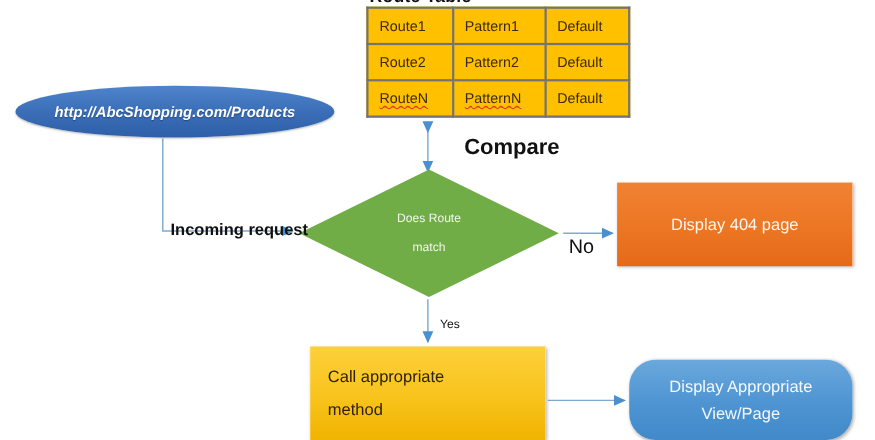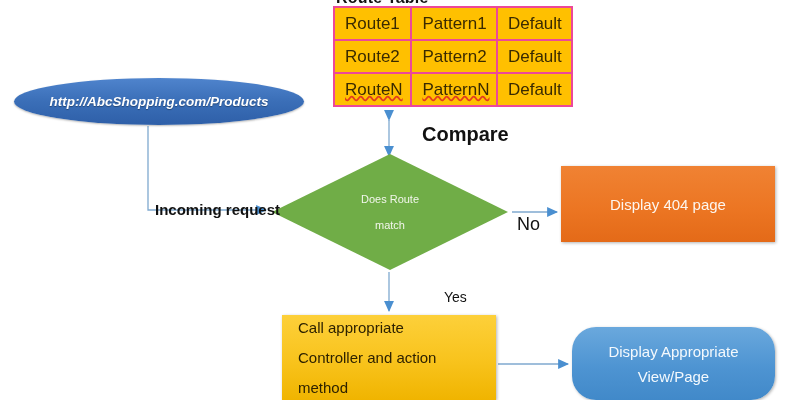--- a/index.html
+++ b/index.html
@@ -13,23 +13,23 @@
 
   
   .route-table{
     position:absolute;
     left:333px; top:6px;
     width:240px;
     border-collapse:collapse;
     background:#FFC000;
   }
   .route-table td{
-    border:2px solid #ec4899;
+    border:2px solid #737373;
     color:#3a2a00;
-    font-size:17px;
+    font-size:13px;
     height:31px;
     padding:0 0 0 10px;
     white-space:nowrap;
     vertical-align:middle;
   }
   .col-a{width:78px;}
   .col-b{width:84px;}
   .col-c{width:78px;}
   .misspell{
     text-decoration:underline wavy #e23b1f;
@@ -98,21 +98,21 @@
     left:572px; top:327px; width:203px; height:73px;
     background:linear-gradient(180deg,#6aa8dd 0%,#4e94d2 55%,#4189c9 100%);
     color:#f4f9fd;font-size:15px;line-height:25px;border-radius:24px;
   }
 
   
   .lbl{position:absolute;font-weight:bold;color:#111;white-space:nowrap;}
   .lbl-incoming{left:155px;top:173px;font-size:15px;margin-top:28px;}
   .lbl-compare{left:422px;top:123px;font-size:20px;}
   .lbl-no{left:517px;top:214px;font-size:18px;font-weight:normal;}
-  .lbl-yes{left:400px;top:289px;font-size:14px;font-weight:normal;margin-left:44px;}
+  .lbl-yes{left:400px;top:289px;font-size:11px;font-weight:normal;}
 
   
   #wires{position:absolute;left:0;top:0;width:795px;height:400px;pointer-events:none;}
 </style>
 </head>
 <body>
 
 <div id="stage">
 
   <svg id="wires" viewBox="0 0 795 400">
@@ -172,21 +172,20 @@
     </div>
   </div>
 
   <div class="box box-404">
     <span>Display 404 page</span>
   </div>
 
   <div class="box box-controller">
     <div class="lines">
       <div>Call appropriate</div>
-      <div>Controller and action</div>
       <div>method</div>
     </div>
   </div>
 
   <div class="box box-view">
     <div>
       <div>Display Appropriate</div>
       <div>View/Page</div>
     </div>
   </div>

